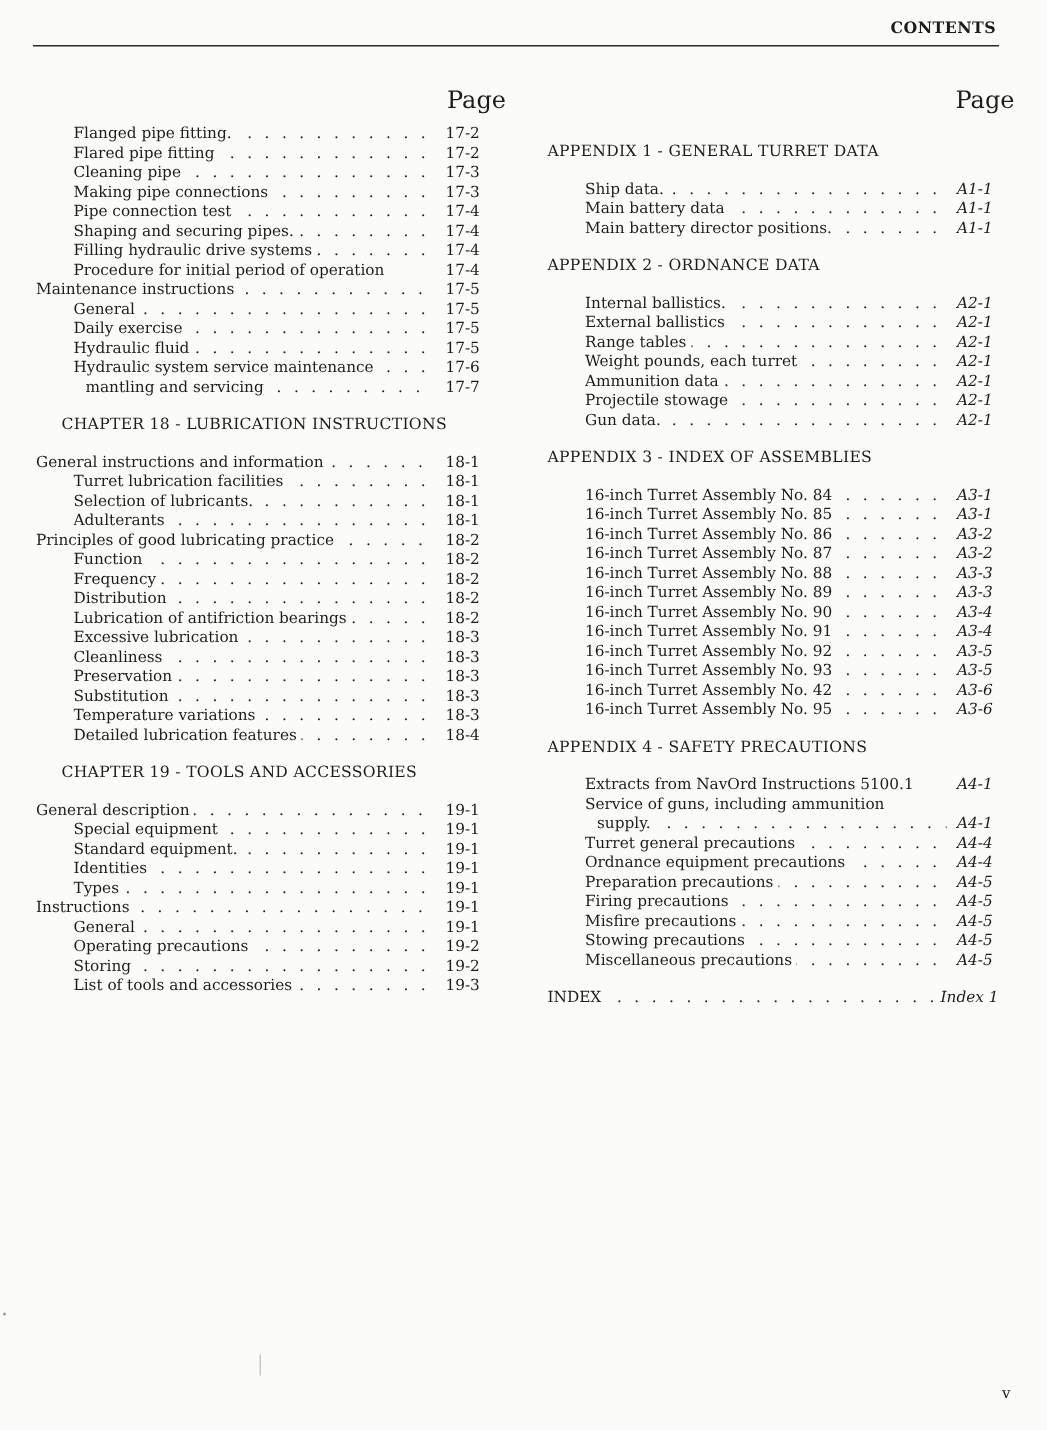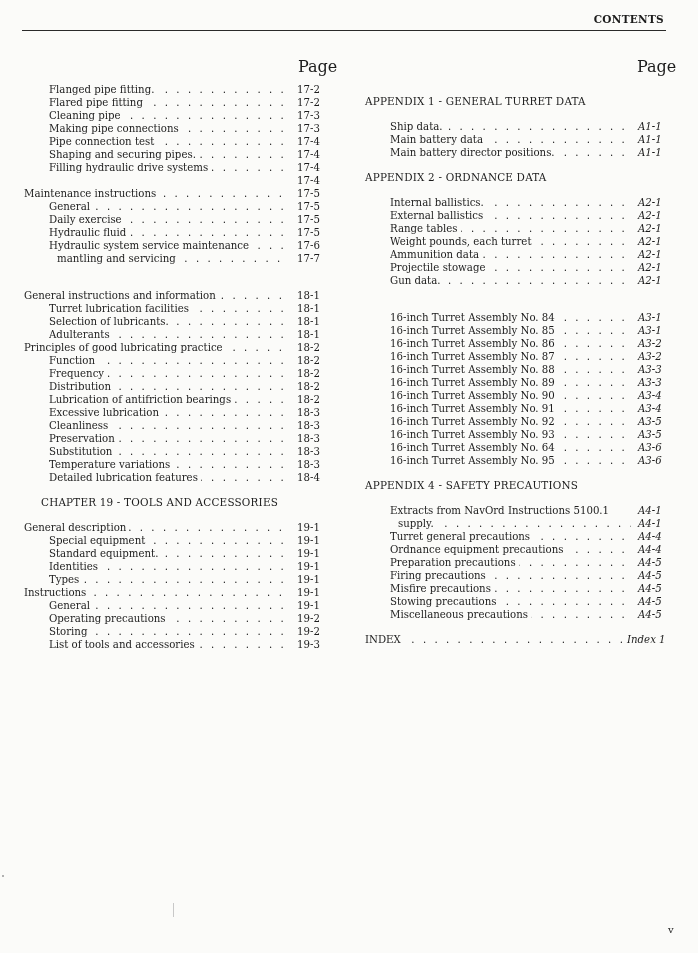--- a/index.html
+++ b/index.html
@@ -81,20 +81,21 @@
     </div>
     <div class="entry lvl1">
       <div class="inner"><span class="d">. . . . . . . . . . . . . . . . . . . . . . . . . . . . . . . . . . . . . . . . . . . . . . . . . . . . . . . . . . . . . . . . . . . . . . . . . . . . . . . . </span><span class="t">Shaping and securing pipes.</span></div>
       <span class="pg">17-4</span>
     </div>
     <div class="entry lvl1">
       <div class="inner"><span class="d">. . . . . . . . . . . . . . . . . . . . . . . . . . . . . . . . . . . . . . . . . . . . . . . . . . . . . . . . . . . . . . . . . . . . . . . . . . . . . . . . </span><span class="t">Filling hydraulic drive systems</span></div>
       <span class="pg">17-4</span>
     </div>
     <div class="entry lvl1">
+      <div class="inner nodots"><span class="t">Procedure for initial period of operation</span></div>
       <span class="pg">17-4</span>
     </div>
     <div class="entry lvl0">
       <div class="inner"><span class="d">. . . . . . . . . . . . . . . . . . . . . . . . . . . . . . . . . . . . . . . . . . . . . . . . . . . . . . . . . . . . . . . . . . . . . . . . . . . . . . . . </span><span class="t">Maintenance instructions</span></div>
       <span class="pg">17-5</span>
     </div>
     <div class="entry lvl1">
       <div class="inner"><span class="d">. . . . . . . . . . . . . . . . . . . . . . . . . . . . . . . . . . . . . . . . . . . . . . . . . . . . . . . . . . . . . . . . . . . . . . . . . . . . . . . . </span><span class="t">General</span></div>
       <span class="pg">17-5</span>
     </div>
@@ -108,20 +109,21 @@
     </div>
     <div class="entry lvl1">
       <div class="inner"><span class="d">. . . . . . . . . . . . . . . . . . . . . . . . . . . . . . . . . . . . . . . . . . . . . . . . . . . . . . . . . . . . . . . . . . . . . . . . . . . . . . . . </span><span class="t">Hydraulic system service maintenance</span></div>
       <span class="pg">17-6</span>
     </div>
     <div class="entry lvl2">
       <div class="inner"><span class="d">. . . . . . . . . . . . . . . . . . . . . . . . . . . . . . . . . . . . . . . . . . . . . . . . . . . . . . . . . . . . . . . . . . . . . . . . . . . . . . . . </span><span class="t">mantling and servicing</span></div>
       <span class="pg">17-7</span>
     </div>
     <div class="gap-md"></div>
+    <div class="heading">CHAPTER 18 - LUBRICATION INSTRUCTIONS</div>
     <div class="gap-md"></div>
     <div class="entry lvl0">
       <div class="inner"><span class="d">. . . . . . . . . . . . . . . . . . . . . . . . . . . . . . . . . . . . . . . . . . . . . . . . . . . . . . . . . . . . . . . . . . . . . . . . . . . . . . . . </span><span class="t">General instructions and information</span></div>
       <span class="pg">18-1</span>
     </div>
     <div class="entry lvl1">
       <div class="inner"><span class="d">. . . . . . . . . . . . . . . . . . . . . . . . . . . . . . . . . . . . . . . . . . . . . . . . . . . . . . . . . . . . . . . . . . . . . . . . . . . . . . . . </span><span class="t">Turret lubrication facilities</span></div>
       <span class="pg">18-1</span>
     </div>
     <div class="entry lvl1">
@@ -261,20 +263,21 @@
     </div>
     <div class="entry lvl1">
       <div class="inner"><span class="d">. . . . . . . . . . . . . . . . . . . . . . . . . . . . . . . . . . . . . . . . . . . . . . . . . . . . . . . . . . . . . . . . . . . . . . . . . . . . . . . . </span><span class="t">Projectile stowage</span></div>
       <span class="pg">A2-1</span>
     </div>
     <div class="entry lvl1">
       <div class="inner"><span class="d">. . . . . . . . . . . . . . . . . . . . . . . . . . . . . . . . . . . . . . . . . . . . . . . . . . . . . . . . . . . . . . . . . . . . . . . . . . . . . . . . </span><span class="t">Gun data.</span></div>
       <span class="pg">A2-1</span>
     </div>
     <div class="gap-md"></div>
+    <div class="heading">APPENDIX 3 - INDEX OF ASSEMBLIES</div>
     <div class="gap-md"></div>
     <div class="entry lvl1">
       <div class="inner"><span class="d">. . . . . . . . . . . . . . . . . . . . . . . . . . . . . . . . . . . . . . . . . . . . . . . . . . . . . . . . . . . . . . . . . . . . . . . . . . . . . . . . </span><span class="t">16-inch Turret Assembly No. 84</span></div>
       <span class="pg">A3-1</span>
     </div>
     <div class="entry lvl1">
       <div class="inner"><span class="d">. . . . . . . . . . . . . . . . . . . . . . . . . . . . . . . . . . . . . . . . . . . . . . . . . . . . . . . . . . . . . . . . . . . . . . . . . . . . . . . . </span><span class="t">16-inch Turret Assembly No. 85</span></div>
       <span class="pg">A3-1</span>
     </div>
     <div class="entry lvl1">
@@ -303,33 +306,36 @@
     </div>
     <div class="entry lvl1">
       <div class="inner"><span class="d">. . . . . . . . . . . . . . . . . . . . . . . . . . . . . . . . . . . . . . . . . . . . . . . . . . . . . . . . . . . . . . . . . . . . . . . . . . . . . . . . </span><span class="t">16-inch Turret Assembly No. 92</span></div>
       <span class="pg">A3-5</span>
     </div>
     <div class="entry lvl1">
       <div class="inner"><span class="d">. . . . . . . . . . . . . . . . . . . . . . . . . . . . . . . . . . . . . . . . . . . . . . . . . . . . . . . . . . . . . . . . . . . . . . . . . . . . . . . . </span><span class="t">16-inch Turret Assembly No. 93</span></div>
       <span class="pg">A3-5</span>
     </div>
     <div class="entry lvl1">
-      <div class="inner"><span class="d">. . . . . . . . . . . . . . . . . . . . . . . . . . . . . . . . . . . . . . . . . . . . . . . . . . . . . . . . . . . . . . . . . . . . . . . . . . . . . . . . </span><span class="t">16-inch Turret Assembly No. 64</span></div>
+      <div class="inner"><span class="d">. . . . . . . . . . . . . . . . . . . . . . . . . . . . . . . . . . . . . . . . . . . . . . . . . . . . . . . . . . . . . . . . . . . . . . . . . . . . . . . . </span><span class="t">16-inch Turret Assembly No. 42</span></div>
       <span class="pg">A3-6</span>
     </div>
     <div class="entry lvl1">
       <div class="inner"><span class="d">. . . . . . . . . . . . . . . . . . . . . . . . . . . . . . . . . . . . . . . . . . . . . . . . . . . . . . . . . . . . . . . . . . . . . . . . . . . . . . . . </span><span class="t">16-inch Turret Assembly No. 95</span></div>
       <span class="pg">A3-6</span>
     </div>
     <div class="gap-md"></div>
     <div class="heading">APPENDIX 4 - SAFETY PRECAUTIONS</div>
     <div class="gap-md"></div>
     <div class="entry lvl1">
       <div class="inner nodots"><span class="t">Extracts from NavOrd Instructions 5100.1</span></div>
       <span class="pg">A4-1</span>
+    </div>
+    <div class="entry lvl1">
+      <div class="inner nodots"><span class="t">Service of guns, including ammunition</span></div>
     </div>
     <div class="entry lvl2">
       <div class="inner"><span class="d">. . . . . . . . . . . . . . . . . . . . . . . . . . . . . . . . . . . . . . . . . . . . . . . . . . . . . . . . . . . . . . . . . . . . . . . . . . . . . . . . </span><span class="t">supply.</span></div>
       <span class="pg">A4-1</span>
     </div>
     <div class="entry lvl1">
       <div class="inner"><span class="d">. . . . . . . . . . . . . . . . . . . . . . . . . . . . . . . . . . . . . . . . . . . . . . . . . . . . . . . . . . . . . . . . . . . . . . . . . . . . . . . . </span><span class="t">Turret general precautions</span></div>
       <span class="pg">A4-4</span>
     </div>
     <div class="entry lvl1">

